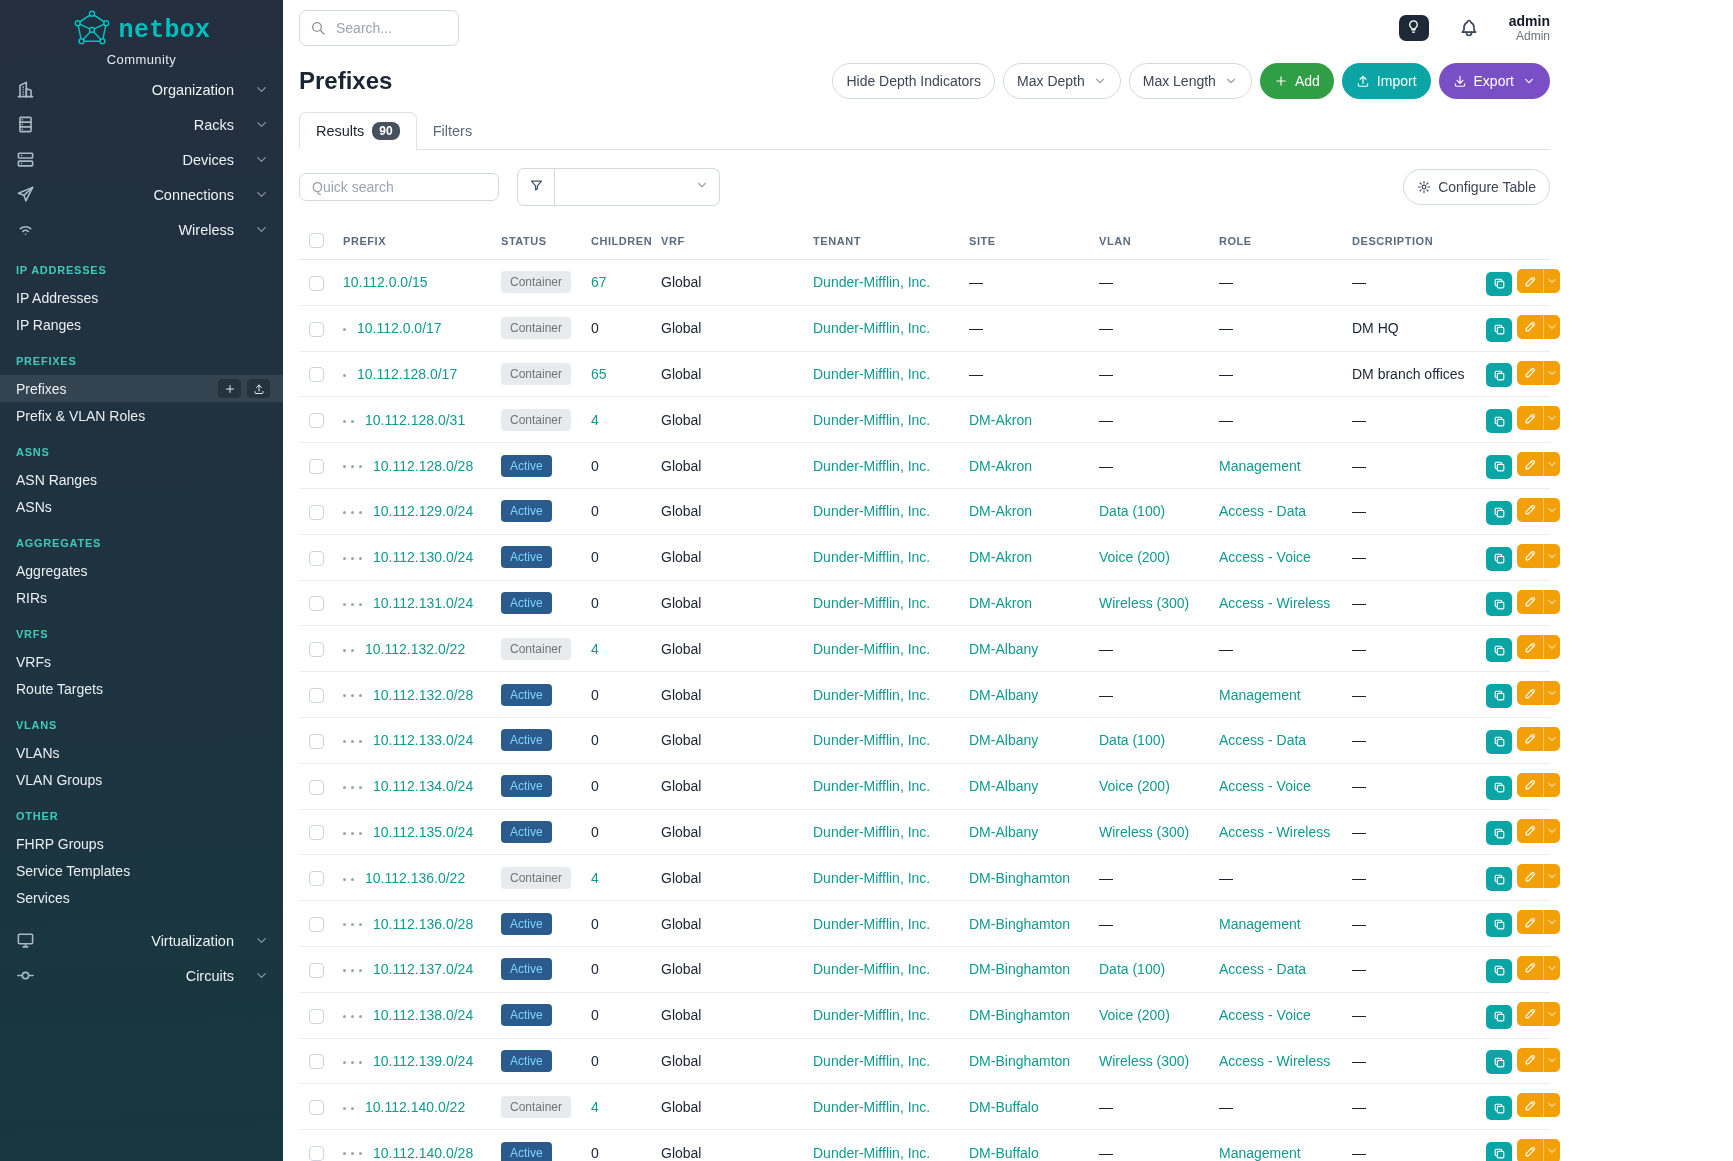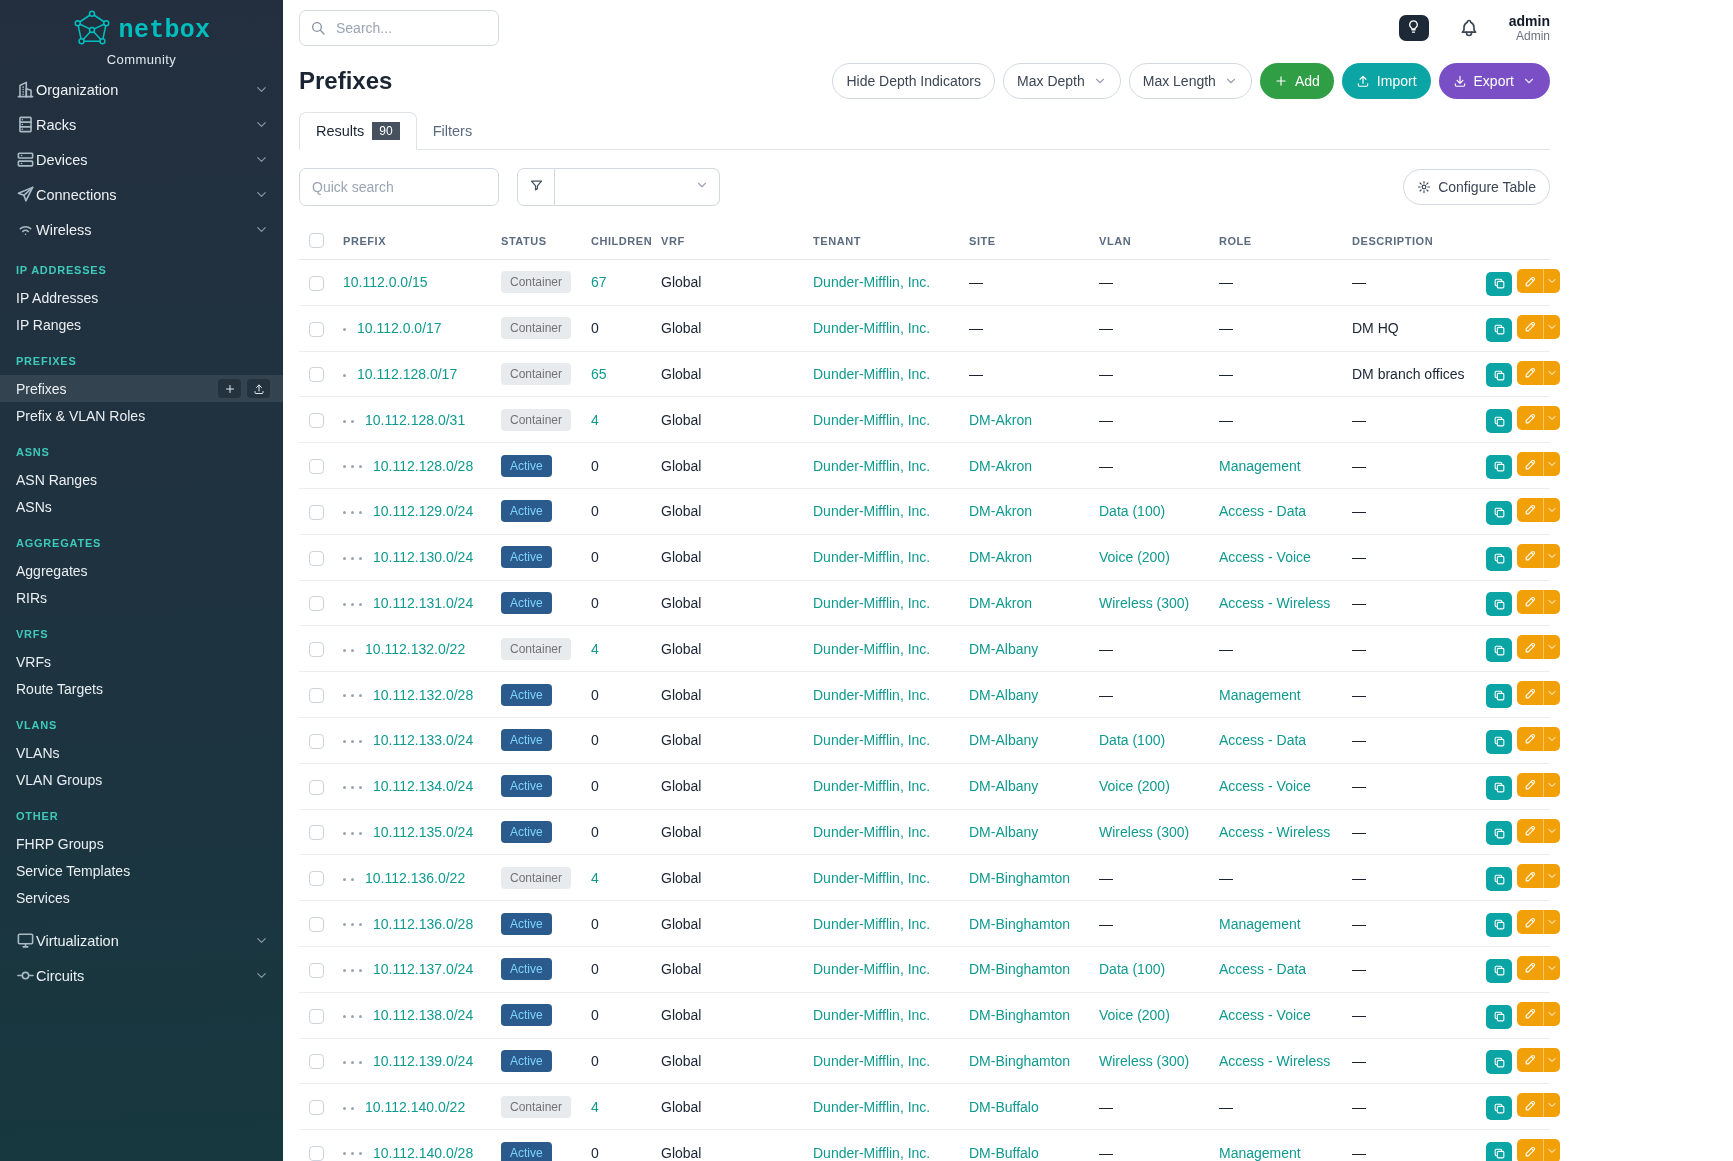--- a/index.html
+++ b/index.html
@@ -7,38 +7,38 @@
   *{box-sizing:border-box;}
   a{text-decoration:none;}
   .app{display:flex;width:1733px;height:1161px;}
 
   
   .sidebar{width:283px;min-width:283px;height:100%;background:linear-gradient(178deg,#232f3e 0%,#1e3340 55%,#17383f 100%);overflow:hidden;}
   .brand{display:flex;flex-direction:column;align-items:center;padding:9px 0 5px;height:72px;}
   .brand-top{display:flex;align-items:center;gap:8px;}
   .brand-name{color:var(--brand-teal,#00bebe);font-size:25px;font-weight:700;letter-spacing:.3px;font-family:Liberation Mono, monospace;}
   .brand-sub{color:#e2e9ee;font-size:13px;margin-top:1px;letter-spacing:.4px;}
-  .nav-item{display:flex;align-items:center;gap:0;padding:0 14px 0 16px;height:35px;color:#ecf1f4;font-size:14.5px;cursor:pointer;}
+  .nav-item{display:flex;align-items:center;gap:20px;padding:0 14px 0 16px;height:35px;color:#ecf1f4;font-size:14.5px;cursor:pointer;text-align:right;}
   .nav-icon{width:20px;display:flex;align-items:center;color:#a9bac4;}
   .nav-item.open .nav-icon{color:#3fc8bb;}
   .nav-label{flex:1;}
   .nav-chev{display:flex;color:#8795a0;}
   .nav-item.open .nav-chev{transform:rotate(180deg);}
   .nav-sub{padding-bottom:12px;}
   .nav-section{padding:15px 16px 5px;font-size:11px;font-weight:700;letter-spacing:.07em;color:#3ec9bb;line-height:17px;}
   .nav-link{display:flex;align-items:center;padding:0 13px 0 16px;height:27px;color:#eaeff3;font-size:14px;cursor:pointer;}
   .nav-link.active{background:rgba(255,255,255,.09);}
   .nav-link-label{flex:1;}
   .nav-link-actions{display:flex;gap:6px;}
   .mini-btn{width:23px;height:19px;border-radius:4px;background:rgba(10,20,30,.35);display:flex;align-items:center;justify-content:center;color:#e3eaef;cursor:pointer;}
 
   
   .main{flex:1;height:100%;overflow:hidden;background:#fff;}
   .topbar{height:56px;display:flex;align-items:center;width:1251px;margin-left:16px;}
-  .searchbox{position:relative;width:200px;}
+  .searchbox{position:relative;width:160px;}
   .searchbox input{width:100%;height:36px;border:1px solid #d6dae1;border-radius:7px;padding:0 10px 0 36px;font-size:14px;color:#333;outline:none;background:#fff;}
   .searchbox input::placeholder{color:#9aa4b2;}
   .search-ic{position:absolute;left:11px;top:10px;color:#8b95a2;pointer-events:none;}
   .topbar-right{margin-left:auto;display:flex;align-items:center;gap:30px;}
   .theme-btn{width:30px;height:26px;border-radius:7px;background:#1d2937;border:none;color:#fff;display:flex;align-items:center;justify-content:center;cursor:pointer;padding:0;}
   .bell{display:flex;color:#3d4654;cursor:pointer;}
   .user{text-align:right;cursor:pointer;}
   .user-name{font-size:14px;font-weight:700;color:#111827;line-height:1.15;}
   .user-role{font-size:12px;color:#6b7280;}
 
@@ -53,25 +53,25 @@
   .btn-green{background:var(--add-green,#2f9e44);color:#fff;font-weight:500;}
   .btn-teal{background:var(--import-teal,#0ca5a5);color:#fff;font-weight:500;}
   .btn-purple{background:var(--export-purple,#7a4fc6);color:#fff;font-weight:500;}
   .btn-purple .chev{color:rgba(255,255,255,.85);}
   .btn .bicon{display:flex;}
 
   
   .tabs{display:flex;margin-top:12px;border-bottom:1px solid #dfe3e8;}
   .tab{padding:9px 16px;font-size:14.5px;color:#5a6b7d;cursor:pointer;display:flex;align-items:center;gap:8px;}
   .tab.active{color:#1a2433;background:#fff;border:1px solid #dfe3e8;border-bottom-color:#fff;border-radius:7px 7px 0 0;margin-bottom:-1px;}
-  .tab-badge{background:#46505e;color:#fff;font-size:12px;padding:2px 7px;border-radius:0;font-weight:400;text-align:right;}
+  .tab-badge{background:#46505e;color:#fff;font-size:12px;padding:2px 7px;border-radius:8px;font-weight:700;text-align:right;}
 
   
   .table-controls{display:flex;align-items:center;margin-top:18px;}
-  .quick-search{width:200px;height:38px;border:1px solid #d3d8e0;border-radius:7px;padding:0 12px;font-size:14px;outline:none;color:#333;}
+  .quick-search{width:200px;height:28px;border:1px solid #d3d8e0;border-radius:7px;padding:0 12px;font-size:14px;outline:none;color:#333;}
   .quick-search::placeholder{color:#9aa4b2;}
   .filter-group{display:flex;margin-left:18px;}
   .filter-btn{width:38px;height:38px;border:1px solid #d3d8e0;border-radius:7px 0 0 7px;background:#fff;display:flex;align-items:center;justify-content:center;color:#45525f;cursor:pointer;}
   .filter-select{width:165px;height:38px;border:1px solid #d3d8e0;border-left:none;border-radius:0 7px 7px 0;background:#fff;display:flex;align-items:center;justify-content:flex-end;padding:0 10px;color:#98a2b3;cursor:pointer;}
   .spacer{flex:1;}
 
   
   .prefix-table{width:1251px;border-collapse:collapse;table-layout:fixed;margin-top:16px;font-size:14px;color:#1a2433;}
   .prefix-table thead th{font-size:11px;font-weight:700;letter-spacing:.05em;color:#5b6b80;text-align:left;padding:11px 10px;border-bottom:1px solid #e2e6ea;white-space:nowrap;cursor:pointer;}
   .prefix-table tbody td{padding:9px 10px;border-bottom:1px solid #ebeef1;white-space:nowrap;vertical-align:middle;height:40px;}

